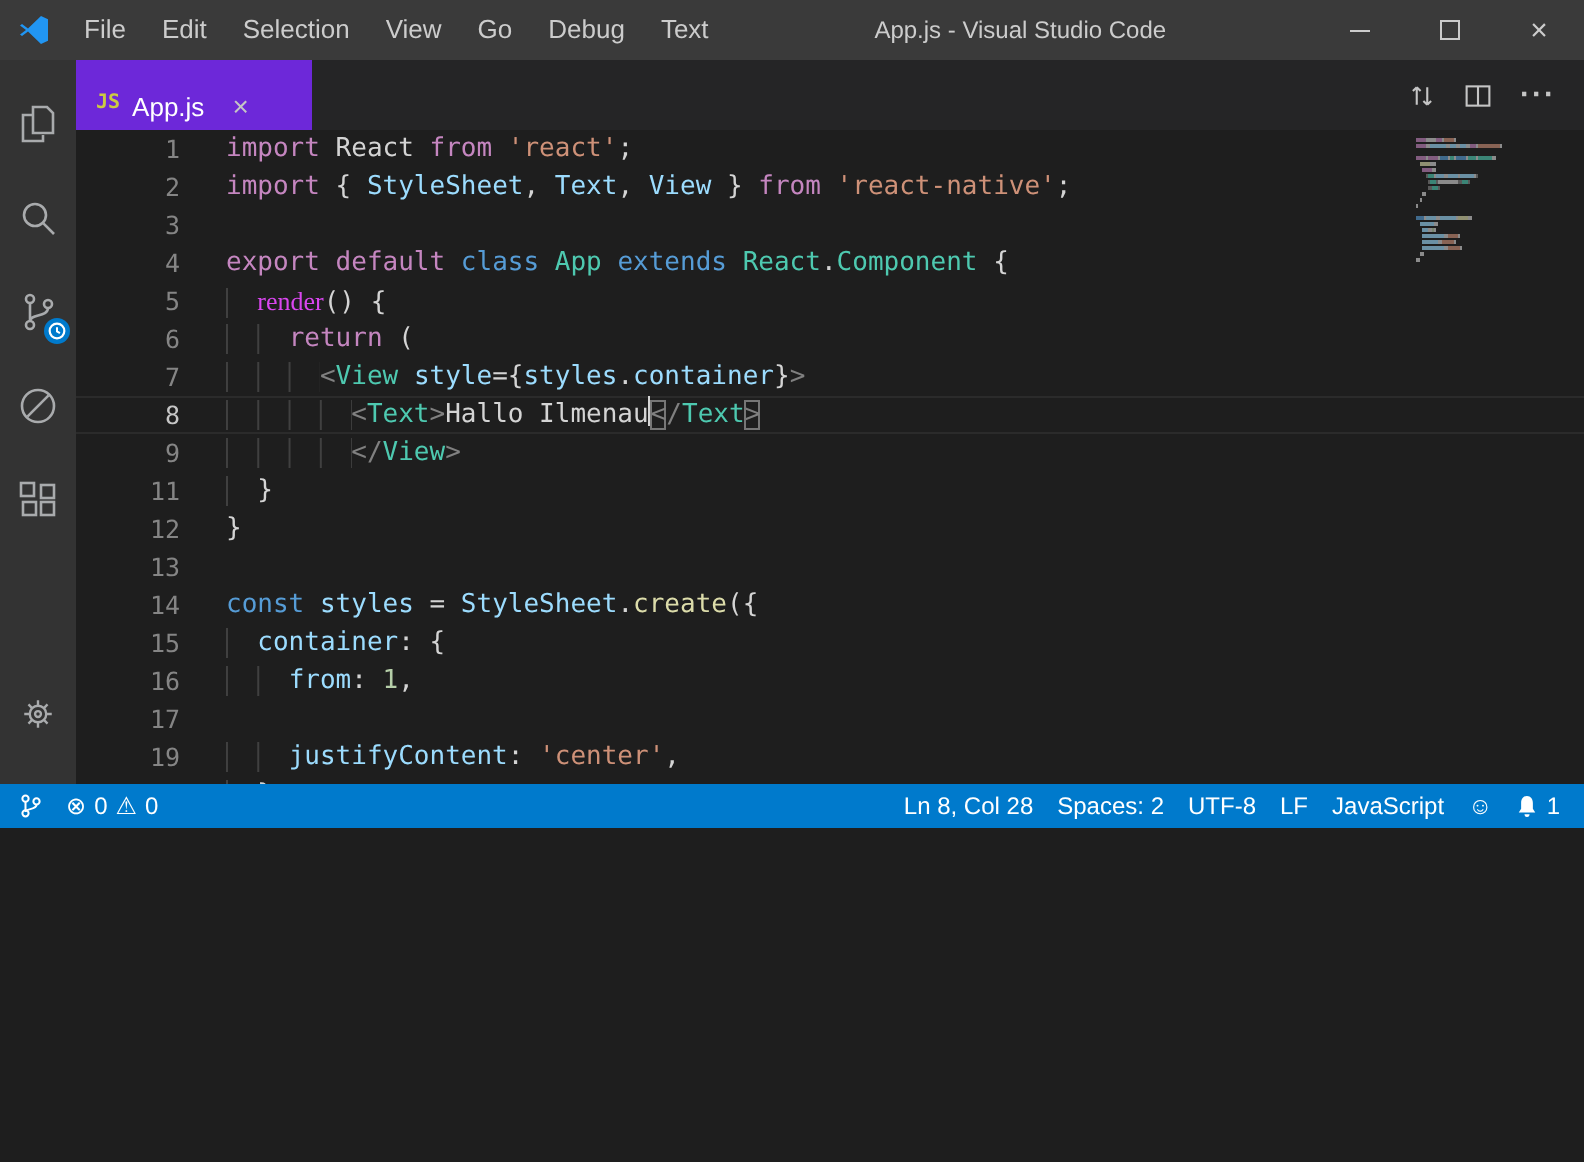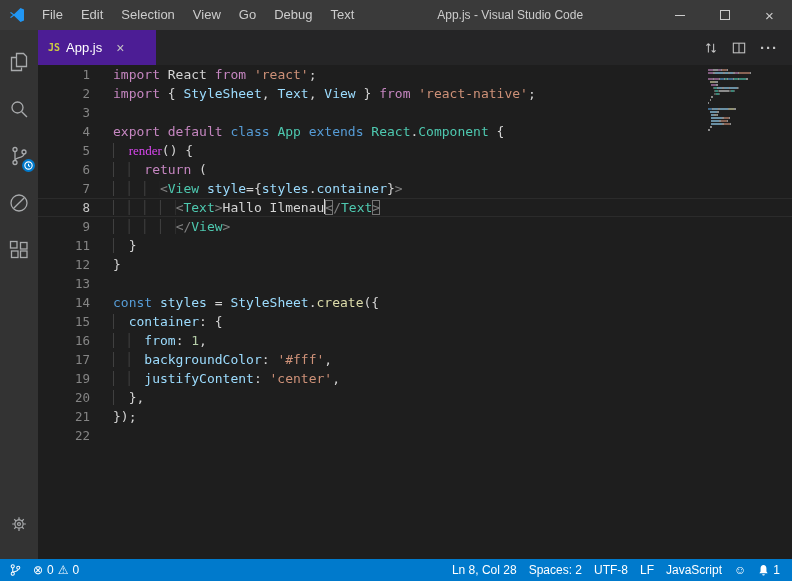--- a/index.html
+++ b/index.html
@@ -1,18 +1,18 @@
 <!DOCTYPE html>
 <html><head>
 <meta charset="utf-8">
 <style>
   * { box-sizing: border-box; margin: 0; padding: 0; }
   html,body { width: 792px; height: 581px; overflow: hidden; }
   body { background:#1e1e1e; font-family:"Liberation Sans", sans-serif; -webkit-font-smoothing:antialiased; }
-  .window { width:792px; height:581px; display:flex; flex-direction:column; }
+  .window { width:792px; height:414px; display:flex; flex-direction:column; }
 
   
   .titlebar { height:30px; background:#3a3a3a; display:flex; align-items:center; color:#cccccc; font-size:13px; flex:none; }
   .app-logo { width:16px; height:16px; margin:0 8px 0 9px; flex:none; }
   .menu-item { padding:0 9px; height:30px; line-height:30px; cursor:default; }
   .window-title { flex:1; text-align:center; color:#cccccc; font-size:12px; white-space:nowrap; overflow:hidden; }
   .window-controls { display:flex; height:100%; flex:none; }
   .wc { width:45px; height:100%; display:flex; align-items:center; justify-content:center; color:#cccccc; }
   .wc .min-glyph { width:10px; height:1px; background:#cccccc; display:block; }
   .wc .max-glyph { width:10px; height:10px; border:1px solid #cccccc; display:block; }
@@ -22,21 +22,21 @@
   .body-row { flex:1; display:flex; min-height:0; }
   .activitybar { width:38px; background:#333333; display:flex; flex-direction:column; align-items:center; padding-top:8px; flex:none; }
   .ab-item { width:38px; height:47px; display:flex; align-items:center; justify-content:center; position:relative; cursor:pointer; }
   .ab-item svg { stroke:#a9abad; fill:none; stroke-width:1.3; }
   .ab-badge { position:absolute; right:3px; bottom:7px; width:13px; height:13px; border-radius:50%; background:#007acc; display:flex; align-items:center; justify-content:center; }
   .ab-settings { margin-top:auto; margin-bottom:12px; }
 
   
   .editor-col { flex:1; display:flex; flex-direction:column; min-width:0; background:#1e1e1e; }
   .tabbar { height:35px; background:#252526; display:flex; align-items:stretch; flex:none; }
-  .tab { background:#4c1d95; display:flex; align-items:center; padding:4px 10px; color:#ffffff; font-size:13px; min-width:118px; cursor:pointer; }
+  .tab { background:#6d28d9; display:flex; padding:16px 10px; color:#ffffff; font-size:13px; min-width:118px; cursor:pointer; }
   .tab-js { color:#cbcb41; font-size:10px; font-weight:bold; font-family:"DejaVu Sans Mono", monospace; margin-right:6px; }
   .tab-close { color:#c5c5c5; margin-left:14px; font-size:14px; line-height:1; }
   .tab-actions { margin-left:auto; display:flex; align-items:center; gap:14px; padding-right:14px; color:#c5c5c5; }
   .tab-actions svg { stroke:#c5c5c5; fill:none; stroke-width:1.2; }
   .more-dots { font-size:15px; letter-spacing:1px; font-weight:bold; }
 
   .editor-wrap { flex:1; position:relative; overflow:hidden; }
   .code-line { display:flex; height:19px; line-height:19px; font-family:"DejaVu Sans Mono", monospace; font-size:13px; }
   .code-line.active { box-shadow: inset 0 1px 0 #2b2b2b, inset 0 -1px 0 #2b2b2b; }
   .code-line.active .ln { color:#c6c6c6; }
@@ -214,21 +214,20 @@
             <div class="code-line">
               <span class="ln">15</span>
               <span class="code"><span class="tk tk-indent" style="color: rgb(212, 212, 212);">  </span><span class="tk" style="color: rgb(156, 220, 254);">container</span><span class="tk" style="color: rgb(212, 212, 212);">: {</span></span>
             </div>
             <div class="code-line">
               <span class="ln">16</span>
               <span class="code"><span class="tk tk-indent" style="color: rgb(212, 212, 212);">    </span><span class="tk" style="color: rgb(156, 220, 254);">from</span><span class="tk" style="color: rgb(212, 212, 212);">: </span><span class="tk" style="color: rgb(181, 206, 168);">1</span><span class="tk" style="color: rgb(212, 212, 212);">,</span></span>
             </div>
             <div class="code-line">
               <span class="ln">17</span>
-              <span class="code"><span class="tk tk-indent" style="color: rgb(212, 212, 212);">    </span><span class="tk" style="color: rgb(156, 220, 254);">backgroundColor</span><span class="tk" style="color: rgb(212, 212, 212);">: </span><span class="tk" style="color: rgb(206, 145, 120);">'#fff'</span><span class="tk" style="color: rgb(212, 212, 212);">,</span></span>
             </div>
             <div class="code-line">
               <span class="ln">19</span>
               <span class="code"><span class="tk tk-indent" style="color: rgb(212, 212, 212);">    </span><span class="tk" style="color: rgb(156, 220, 254);">justifyContent</span><span class="tk" style="color: rgb(212, 212, 212);">: </span><span class="tk" style="color: rgb(206, 145, 120);">'center'</span><span class="tk" style="color: rgb(212, 212, 212);">,</span></span>
             </div>
             <div class="code-line">
               <span class="ln">20</span>
               <span class="code"><span class="tk tk-indent" style="color: rgb(212, 212, 212);">  </span><span class="tk" style="color: rgb(212, 212, 212);">},</span></span>
             </div>
             <div class="code-line">

